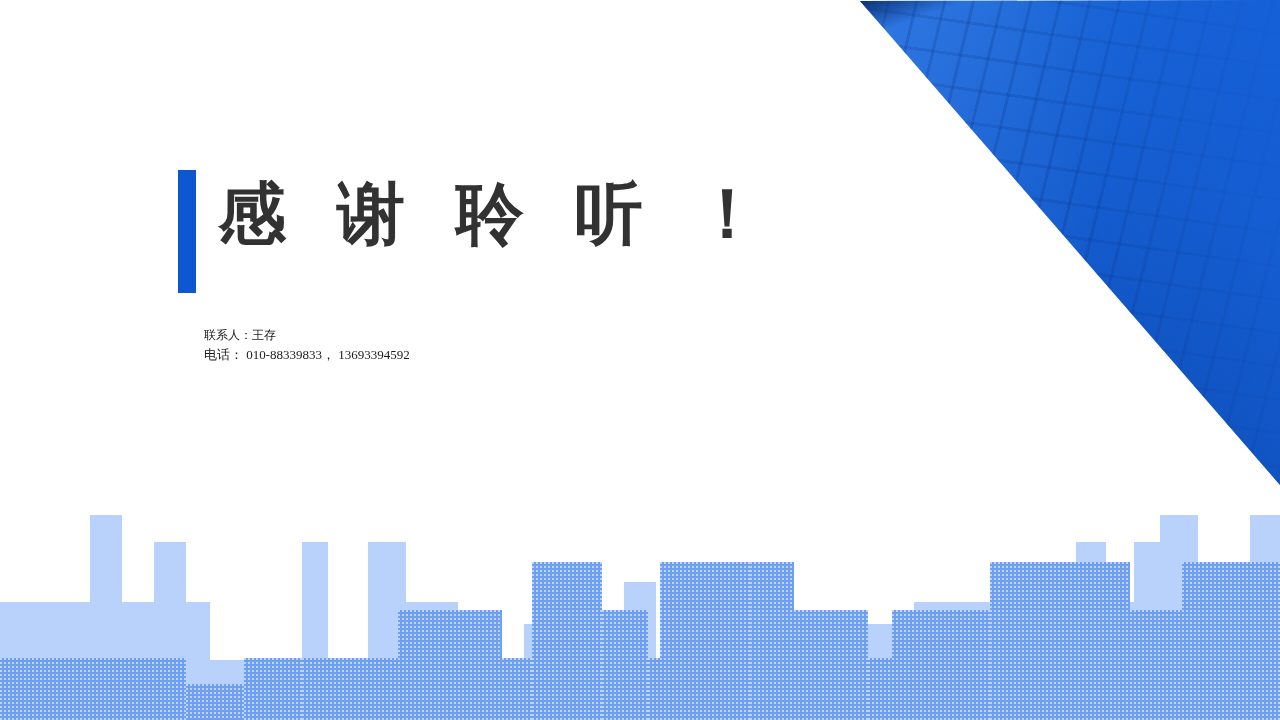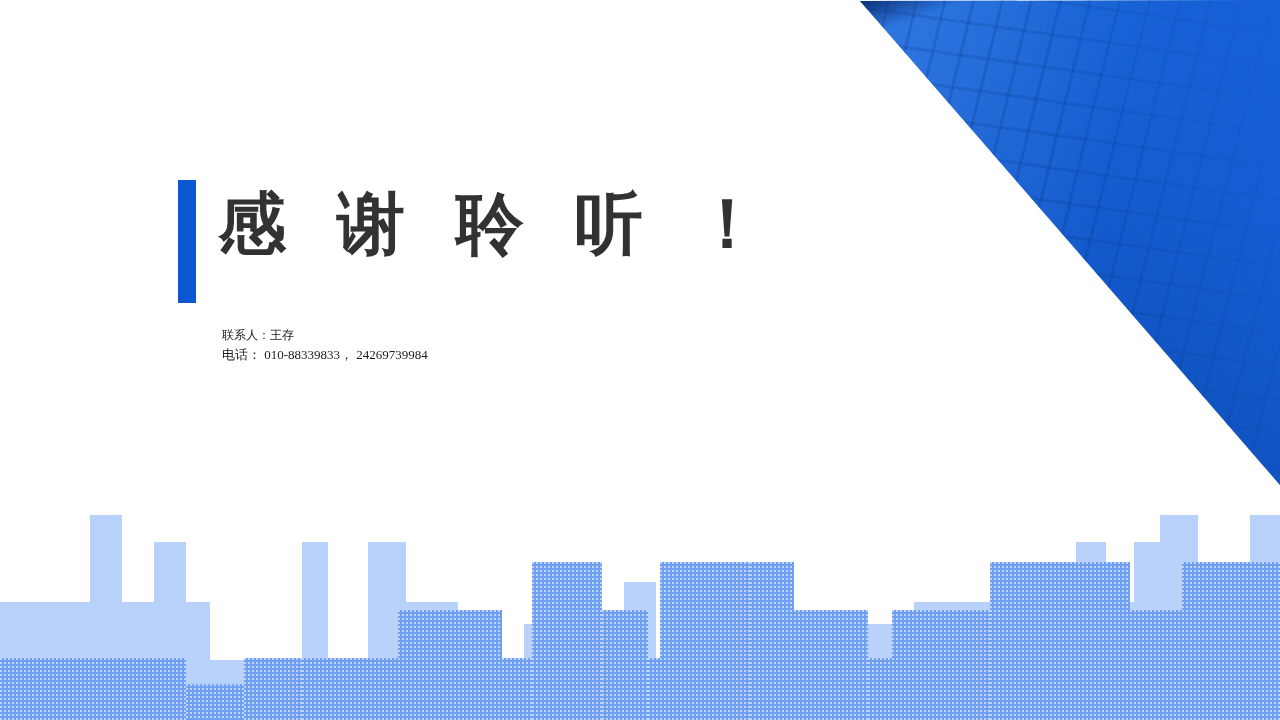--- a/index.html
+++ b/index.html
@@ -76,21 +76,21 @@
     -webkit-clip-path: polygon(100% 0%, 100% 97%, 0% 0.2%);
     clip-path: polygon(100% 0%, 100% 97%, 0% 0.2%);
     background: linear-gradient(160deg, #0c2f73 0%, rgba(12,47,115,0) 6%);
     pointer-events: none;
   }
 
   
   .headline-block {
     position: absolute;
     left: 178px;
-    top: 180px;
+    top: 170px;
     display: flex;
     align-items: flex-start;
   }
   .accent-bar {
     width: 18px;
     height: 123px;
     background: #0d58d2;
     flex: 0 0 auto;
   }
   .headline-text {
@@ -111,21 +111,21 @@
     color: #333333;
     letter-spacing: 0.5px;
     line-height: 36px;
     margin: 0;
     margin-top: -4px;
   }
 
   
   .contact {
     position: absolute;
-    left: 222px;
+    left: 204px;
     top: 326px;
     color: #1a1a1a;
   }
   .contact-line {
     font-size: 13px;
     line-height: 19px;
     white-space: nowrap;
     font-family: "Liberation Serif", "DejaVu Serif", serif;
   }
   .contact-line.row1 {
@@ -178,21 +178,21 @@
 
   <div class="headline-block">
     <div class="accent-bar" style="background: rgb(13, 88, 210);"></div>
     <div class="headline-text">
       <div class="title-cn" style="color: rgb(50, 50, 50);">感 谢 聆 听 ！</div>
     </div>
   </div>
 
   <div class="contact">
     <div class="contact-line row1">联系人：王存</div>
-    <div class="contact-line">电话： 010-88339833， 24269739984</div>
+    <div class="contact-line">电话： 010-88339833， 13693394592</div>
   </div>
 
   <div class="skyline">
     <div class="layer back" id="skyline-back">
         <div class="bldg" style="left: 0px; width: 72px; height: 118px; background: rgb(185, 210, 251);"></div>
         <div class="bldg" style="left: 72px; width: 18px; height: 118px; background: rgb(185, 210, 251);"></div>
         <div class="bldg" style="left: 90px; width: 32px; height: 205px; background: rgb(185, 210, 251);"></div>
         <div class="bldg" style="left: 122px; width: 32px; height: 118px; background: rgb(185, 210, 251);"></div>
         <div class="bldg" style="left: 154px; width: 32px; height: 178px; background: rgb(185, 210, 251);"></div>
         <div class="bldg" style="left: 186px; width: 24px; height: 118px; background: rgb(185, 210, 251);"></div>

